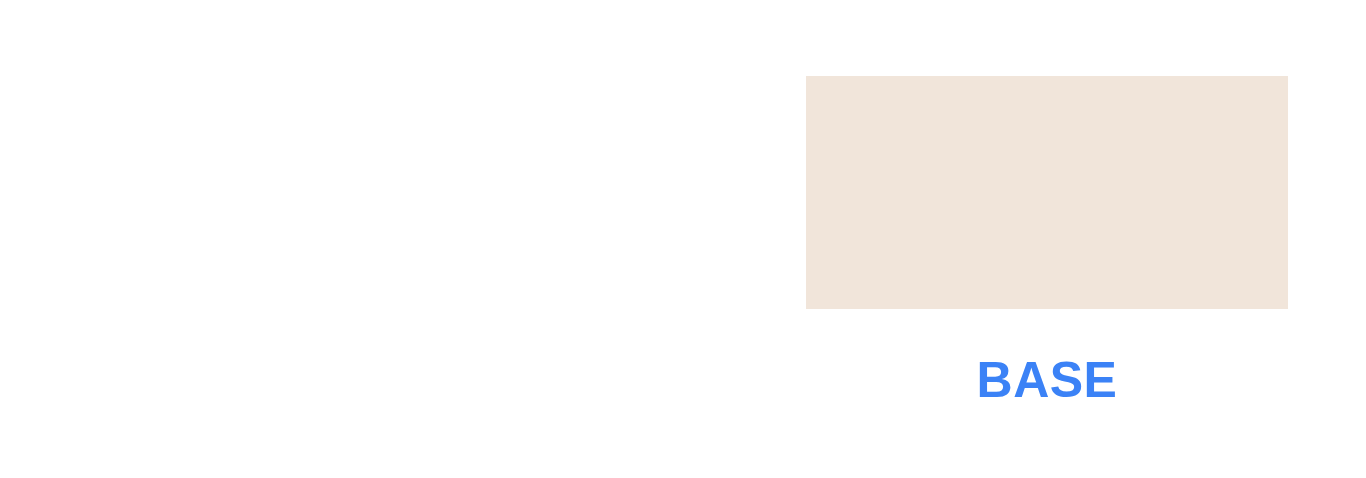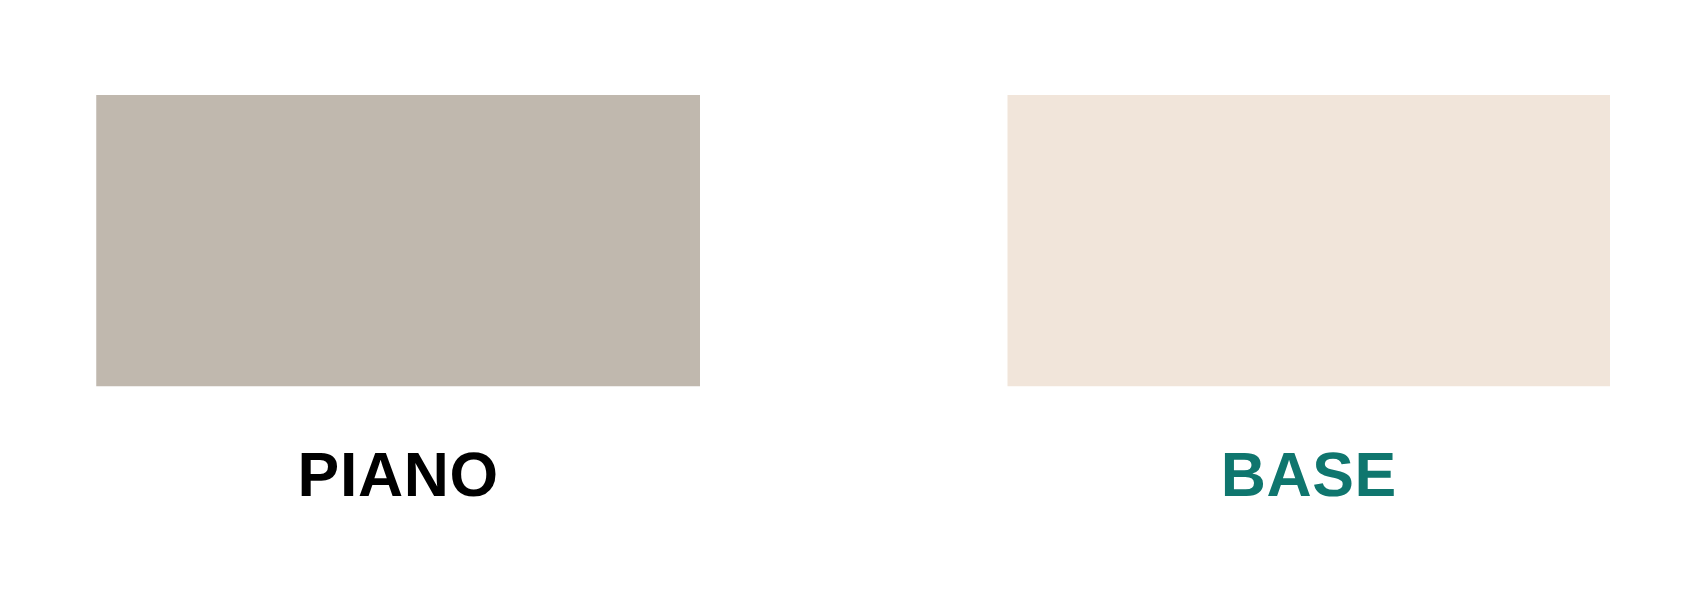--- a/index.html
+++ b/index.html
@@ -56,23 +56,19 @@
     letter-spacing: 0.5px;
     margin-top: 46px;
     white-space: nowrap;
   }
 </style>
 </head>
 <body style="background: rgb(255, 255, 255);">
 
 <div id="swatch-board" style="background: rgb(255, 255, 255);">
 
-  <div class="swatch-card card-0">
-    <div class="swatch-chip" style="background-color: rgb(192, 184, 174);"></div>
-    <div class="swatch-label" style="color: rgb(0, 0, 0);">PIANO</div>
-  </div>
 
   <div class="swatch-card card-1">
     <div class="swatch-chip" style="background-color: rgb(241, 229, 218);"></div>
-    <div class="swatch-label" style="color: #0f766e;">BASE</div>
+    <div class="swatch-label" style="color: #3b82f6;">BASE</div>
   </div>
 
 </div>
 
 </body></html>

